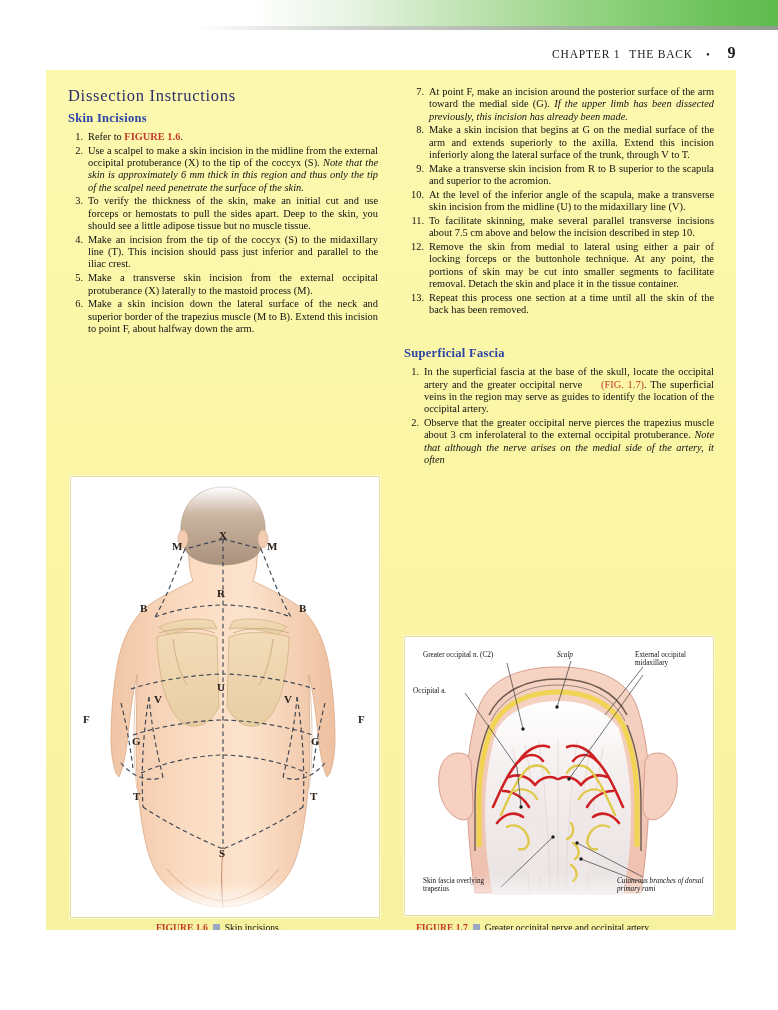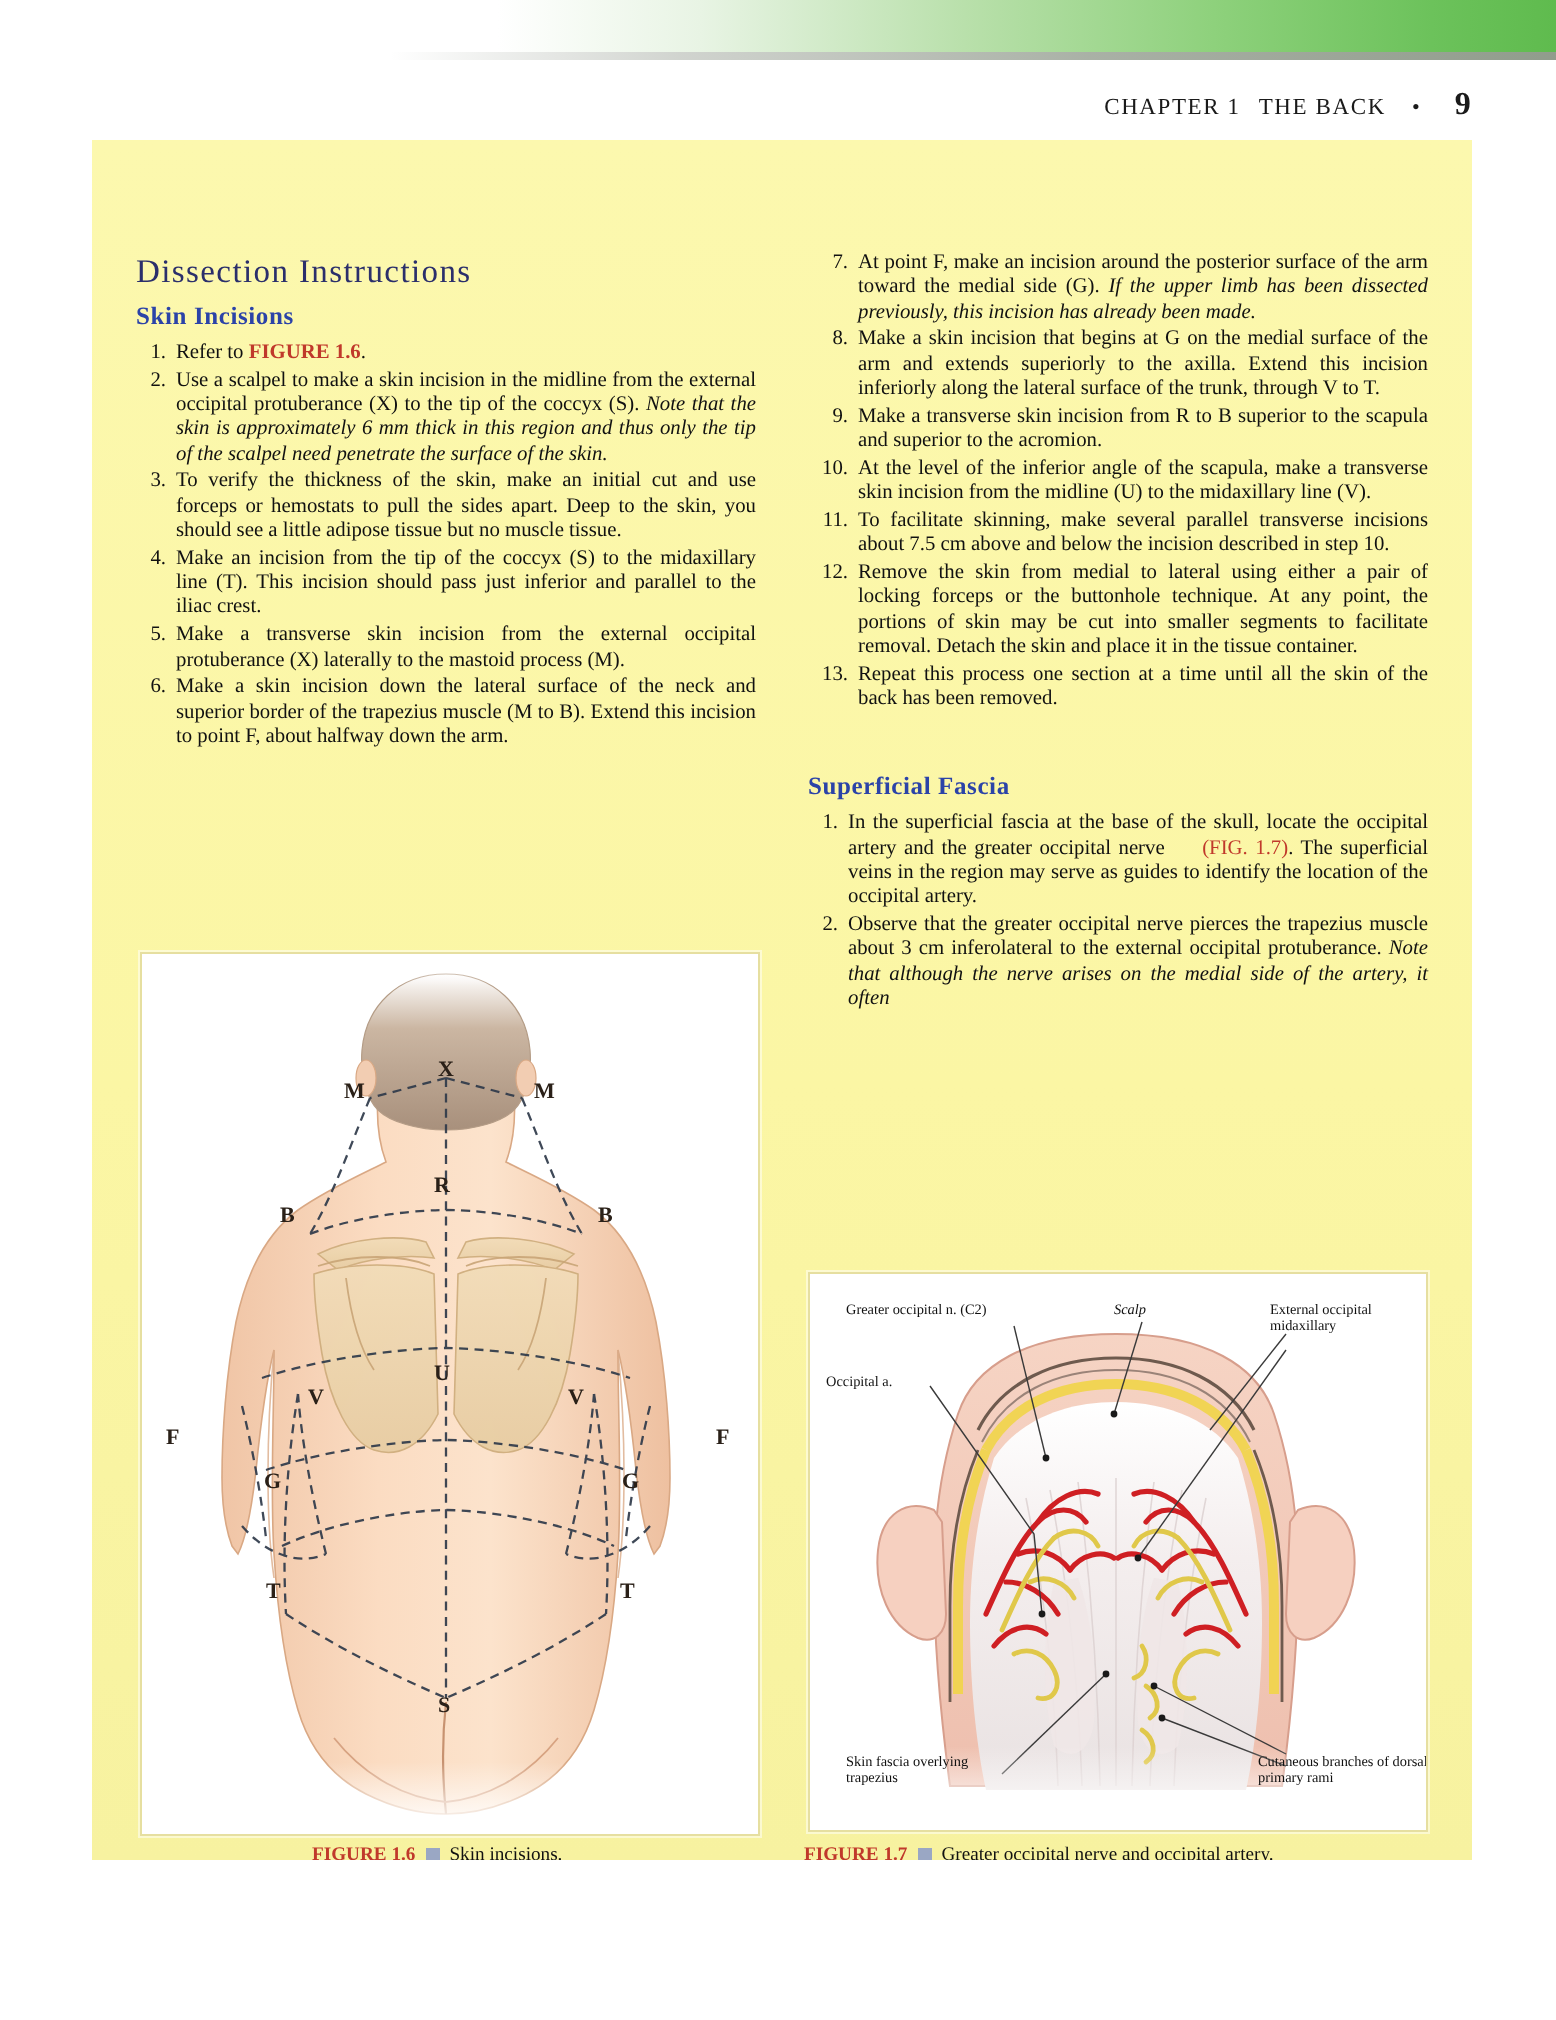--- a/index.html
+++ b/index.html
@@ -34,21 +34,21 @@
   .panel{
     position:absolute;left:46px;top:70px;width:690px;height:860px;
     background:#fbf7a8;
     background:linear-gradient(to bottom,#fcf8ae 0%,#fbf6a4 55%,#f7f2a0 100%);
   }
   .panel::after{
     content:"";position:absolute;left:0;bottom:-3px;width:100%;height:3px;
     background:linear-gradient(to right,rgba(215,210,150,.2),rgba(190,186,130,.55));
   }
   
-  .col{position:absolute;top:16px;width:310px;margin-top:40px;}
+  .col{position:absolute;top:16px;width:310px;}
   .col-left{left:22px;}
   .col-right{left:358px;}
   h1.sect{
     font-family:"Liberation Serif", serif;
     font-size:16.5px;font-weight:normal;color:#2b2f6b;
     margin:0 0 5px 0;letter-spacing:.7px;
   }
   h2.sub{
     font-family:"Liberation Serif", serif;
     font-size:12.5px;font-weight:bold;color:#2b43a8;
@@ -84,21 +84,21 @@
   #fig17{left:358px;top:566px;width:308px;height:278px;}
   .figcap{
     position:absolute;font-size:9.6px;color:#111;
     display:flex;align-items:center;gap:5px;white-space:nowrap;
   }
   .figcap .fnum{color:#c0392b;font-weight:bold;font-size:9.6px;}
   .figcap .sq{
     width:7px;height:7px;background:#9aa7c4;display:inline-block;
   }
   #cap16{left:110px;top:852px;}
-  #cap17{left:356px;top:852px;}
+  #cap17{left:370px;top:852px;}
   
   .torso-label{
     position:absolute;font-family:"Liberation Serif",serif;
     font-size:11px;font-weight:bold;color:#2a2018;
   }
   
   .anat-label{
     position:absolute;font-family:"Liberation Serif",serif;
     font-size:7.2px;color:#111;line-height:8.4px;
   }
@@ -455,21 +455,21 @@
 
       <rect x="0" y="0" width="306" height="10" fill="url(#fade7t)"></rect>
       <rect x="0" y="236" width="306" height="40" fill="url(#fade7b)"></rect>
     </svg>
 
     <span class="anat-label" style="left:18px;top:14px;width:100px;">Greater occipital n. (C2)</span>
     <span class="anat-label" style="left:152px;top:14px;width:40px;font-style:italic;">Scalp</span>
     <span class="anat-label" style="left:230px;top:14px;width:72px;">External occipital midaxillary</span>
     <span class="anat-label" style="left:8px;top:50px;width:58px;">Occipital a.</span>
     <span class="anat-label" style="left:18px;top:240px;width:84px;">Skin fascia overlying trapezius</span>
-    <span class="anat-label" style="left:224px;top:240px;width:92px;">Cutaneous branches of dorsal primary rami</span>
+    <span class="anat-label" style="left:212px;top:240px;width:92px;font-style:italic;">Cutaneous branches of dorsal primary rami</span>
   </div>
 
   <div class="figcap" id="cap16">
     <span class="fnum">FIGURE 1.6</span>
     <span class="sq"></span>
     <span>Skin incisions.</span>
   </div>
   <div class="figcap" id="cap17">
     <span class="fnum">FIGURE 1.7</span>
     <span class="sq"></span>

